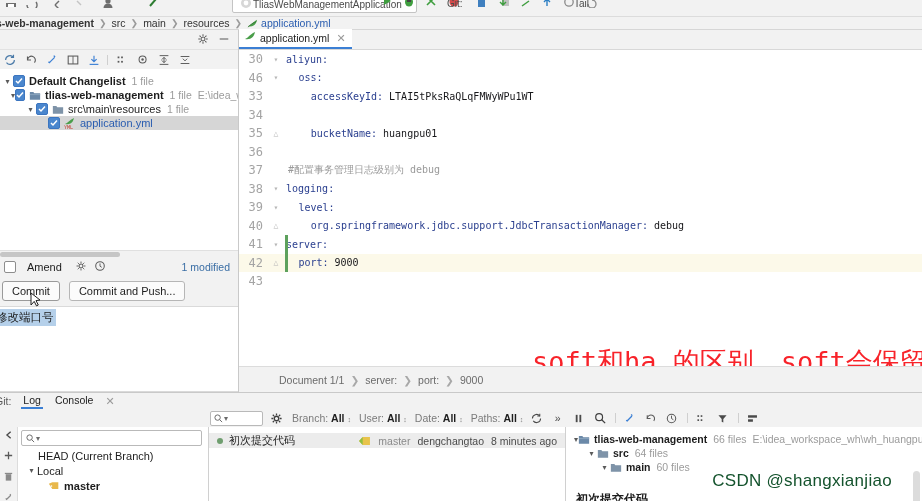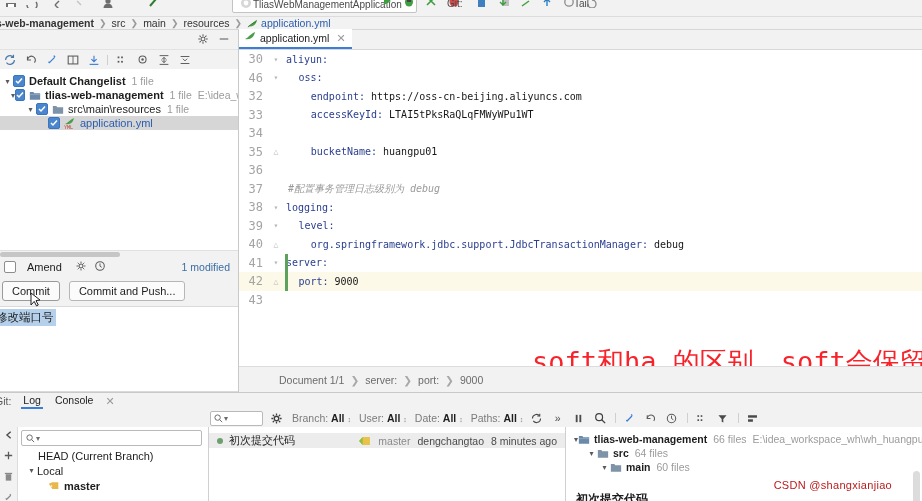--- a/index.html
+++ b/index.html
@@ -61,21 +61,21 @@
   .tab{height:18px;display:flex;align-items:center;padding:0 6px 0 5px;font-size:10.5px;background:#fff;border-bottom:2px solid #3b7fd4;gap:4px;}
   .tab .x{color:#9a9a9a;font-size:11px;margin-left:3px;}
   #code{flex:1;position:relative;background:#fff;overflow:hidden;font-family:"DejaVu Sans Mono",monospace;}
   .cl{height:18.5px;display:flex;align-items:center;position:relative;}
   .cl.cur{background:#fcf9e9;}
   .ln{width:24px;text-align:right;color:#a4a4a4;font-size:12px;padding-right:3px;}
   .fold{width:20px;display:flex;align-items:center;justify-content:center;color:#b7b7b7;font-size:8px;}
   .code{font-size:10px;white-space:pre;letter-spacing:0;}
   .k{color:#2a3f8f;}
   .v{color:#17171a;}
-  .cm{color:#9a9a9a;font-style:italic;margin-top:46px;}
+  .cm{color:#9a9a9a;margin-top:46px;}
   .chgbar{position:absolute;left:46px;top:0;width:3px;height:100%;background:#5da15d;}
   #annotation{position:absolute;left:293px;top:294px;color:#f8232a;font-size:27px;white-space:nowrap;}
   #editor-status{height:25px;background:#f2f2f2;border-top:1px solid #dcdcdc;display:flex;align-items:center;padding-left:40px;
       font-size:10.5px;color:#6b6b6b;gap:6px;}
   #editor-status .sepc{color:#a8a8a8;}
   #ed-scroll{position:absolute;right:0;top:19px;width:7px;bottom:25px;}
   
   #bottom{height:111px;background:#f2f2f2;border-top:1px solid #c9c9c9;display:flex;flex-direction:column;}
   #bottom-tabs{height:16px;display:flex;align-items:center;gap:10px;font-size:10.5px;overflow:hidden;}
   #bottom-tabs .lbl{color:#5a5a5a;margin-left:-5px;}
@@ -93,21 +93,21 @@
   #branches{width:190px;border-right:1px solid #d0d0d0;background:#fff;}
   #branches .sb{height:14px;margin:3px 6px 2px 3px;border:1px solid #b9b9b9;background:#fff;border-radius:2px;display:flex;align-items:center;padding-left:4px;}
   .brow{height:15px;display:flex;align-items:center;font-size:11px;white-space:nowrap;}
   #commits{flex:1;background:#fff;border-right:1px solid #d0d0d0;position:relative;}
   .commit-row{height:15px;display:flex;align-items:center;background:#ececec;font-size:11px;padding-left:8px;margin-top:6px;}
   .dot{width:6px;height:6px;border-radius:50%;background:#6f9e6f;margin-right:6px;}
   .tagico{margin:0 4px 0 0;display:inline-flex;}
   .cmeta{color:#4a4a4a;font-size:10.5px;}
   #files{width:356px;background:#fff;position:relative;}
   .frow{height:14px;display:flex;align-items:center;font-size:10.5px;white-space:nowrap;}
-  #watermark{position:absolute;right:30px;bottom:10px;color:#b91c1c;font-size:11px;letter-spacing:.3px;text-align:right;}
+  #watermark{position:absolute;right:30px;bottom:10px;color:#14532d;font-size:17px;letter-spacing:.3px;text-align:right;}
   #rscroll{position:absolute;right:2px;top:44px;width:7px;height:40px;background:#dcdcdc;border-radius:4px;}
   svg{shape-rendering:geometricPrecision;}
 </style>
 </head>
 <body>
 
 <div id="top-toolbar">
   <span class="ticon" style="left:4px">
     <svg width="14" height="14" viewBox="0 0 14 14">
         <rect x="2" y="9" width="10" height="4" fill="#6e6e6e"></rect>
@@ -409,25 +409,20 @@
         <span class="fold">▾</span>
         <span class="code" style="padding-left:0px"><span class="k">aliyun:</span></span>
       </div>
 
       <div class="cl">
         <span class="ln">46</span>
         <span class="fold">▾</span>
         <span class="code" style="padding-left:12.4px"><span class="k">oss:</span></span>
       </div>
 
-      <div class="cl">
-        <span class="ln">32</span>
-        <span class="fold"></span>
-        <span class="code" style="padding-left:24.8px"><span class="k">endpoint: </span><span class="v">https://oss-cn-beijing.aliyuncs.com</span></span>
-      </div>
 
       <div class="cl">
         <span class="ln">33</span>
         <span class="fold"></span>
         <span class="code" style="padding-left:24.8px"><span class="k">accessKeyId: </span><span class="v">LTAI5tPksRaQLqFMWyWPu1WT</span></span>
       </div>
 
       <div class="cl">
         <span class="ln">34</span>
         <span class="fold"></span>

